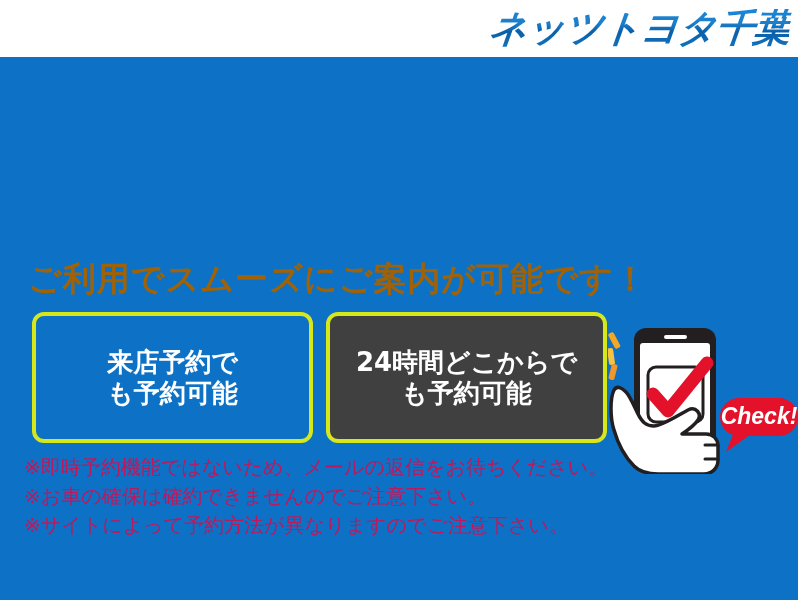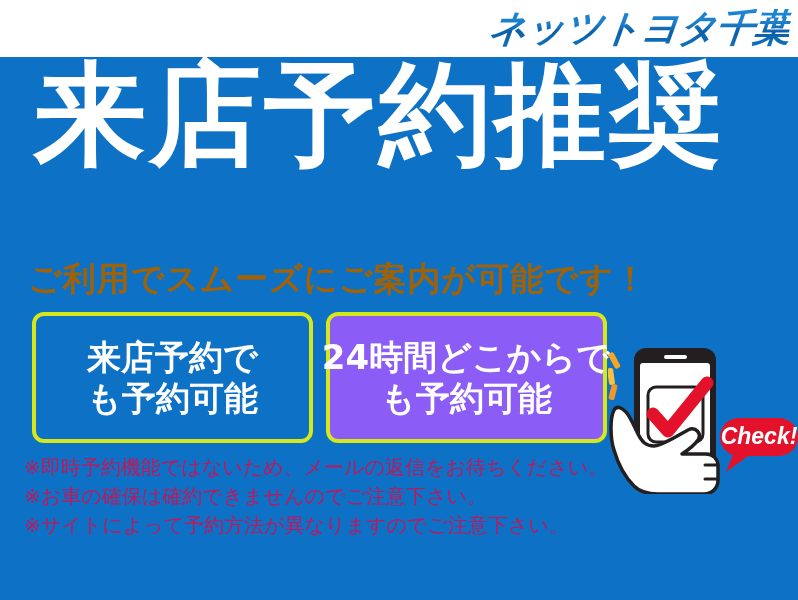--- a/index.html
+++ b/index.html
@@ -107,21 +107,21 @@
     border: 4px solid #d6e81a;
     border-radius: 12px;
     background: #0d72c5;
     display: flex;
     flex-direction: column;
     align-items: center;
     justify-content: center;
     color: #ffffff;
     font-family: "DejaVu Sans", "Liberation Sans", sans-serif;
     font-weight: 700;
-    font-size: 34px;
+    font-size: 26px;
     line-height: 1.18;
     letter-spacing: 0px;
     text-align: center;
     white-space: nowrap;
   }
   .feature-box .ln { display: block; }
 
   
   .notes {
     position: absolute;
@@ -133,49 +133,48 @@
     font-size: 20px;
     line-height: 1.46;
     white-space: nowrap;
   }
   .notes .note { display: block; }
 
   
   .illustration {
     position: absolute;
     left: 608px;
-    top: 346px;
+    top: 326px;
     width: 156px;
     height: 148px;
   }
   .illustration svg { display: block; }
 </style>
 </head>
 <body>
 
 <div id="banner">
 
   <div class="header-band" style="background: rgb(255, 255, 255);">
     <div class="logo">
       <span class="logo-text">ネッツトヨタ千葉</span>
     </div>
   </div>
 
   <div class="blue-field" style="background: rgb(13, 114, 197);"></div>
 
-  <div class="headline">来店予約推奨</div>
 
   <div class="subtitle">ご利用でスムーズにご案内が可能です！</div>
 
   <div class="boxes">
     <div class="feature-box" style="background: rgb(13, 114, 197); border-color: rgb(214, 232, 26);">
       <span class="ln">来店予約で</span>
       <span class="ln">も予約可能</span>
     </div>
-    <div class="feature-box" style="background: #8b5cf6; border-color: rgb(214, 232, 26);">
+    <div class="feature-box" style="background: #404040; border-color: rgb(214, 232, 26);">
       <span class="ln">24時間どこからで</span>
       <span class="ln">も予約可能</span>
     </div>
   </div>
 
   <div class="notes">
     <span class="note">※即時予約機能ではないため、メールの返信をお待ちください。</span>
     <span class="note">※お車の確保は確約できませんのでご注意下さい。</span>
     <span class="note">※サイトによって予約方法が異なりますのでご注意下さい。</span>
   </div>

